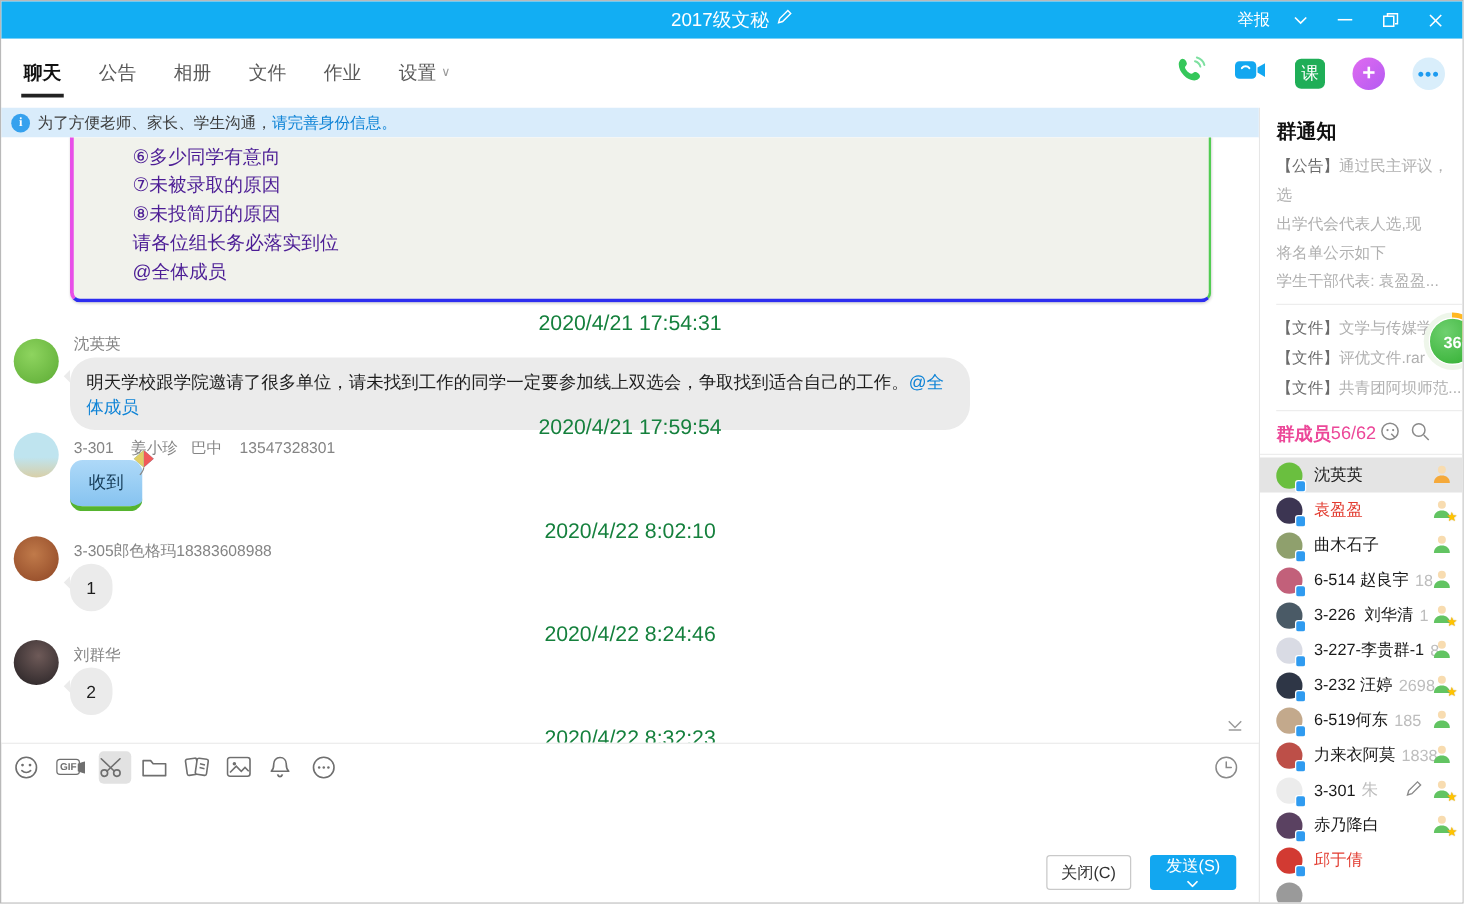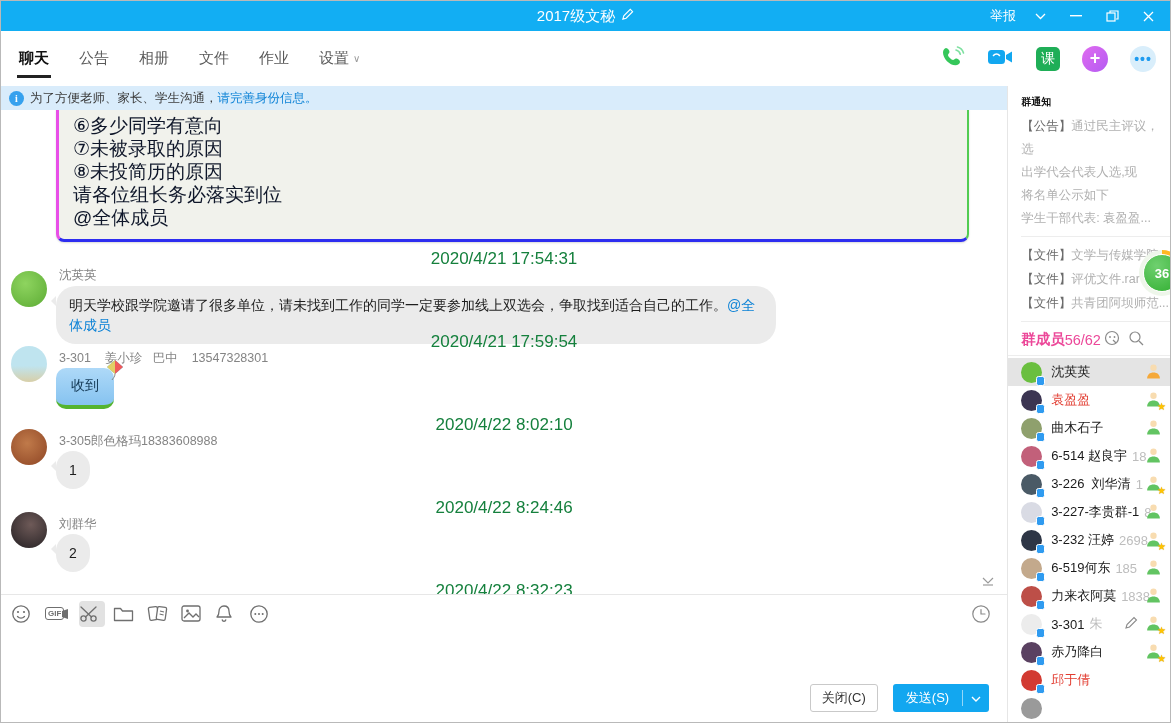--- a/index.html
+++ b/index.html
@@ -36,48 +36,48 @@
   
   .chat { position:relative; height:484px; overflow:hidden; flex:0 0 auto; background:#fff; }
   .ts { position:absolute; left:0; width:100%; text-align:center; color:#15803d; font-size:17px; }
   .avatar { position:absolute; left:10px; width:36px; height:36px; border-radius:50%; }
   .sendername { position:absolute; left:58px; font-size:12.5px; color:#848484; white-space:pre; }
   .bubble { position:absolute; left:55px; background:#ebebeb; border-radius:20px; padding:9px 13px; font-size:14px; color:#1d1d1d; max-width:720px; line-height:20px; }
   .bubble::before { content:""; position:absolute; left:-5px; top:10px; border:5px solid transparent; border-right-color:#ebebeb; border-left:0; }
   .mention { color:#0e83d6; }
 
   .imgmsg { position:absolute; left:55px; top:-8px; width:913px; border:2px solid #52cc52; border-left:3px solid #e84fe8; border-top-color:#e84fe8; border-bottom:3px solid #2d2df0; border-radius:8px; background:#f1f2ec; padding:10px 14px; box-shadow:0 1px 2px rgba(0,0,0,.15); }
-  .imgmsg div { color:#0f172a; font-size:19px; line-height:23px; }
+  .imgmsg div { color:#4c1d95; font-size:15px; line-height:23px;margin-left:33px; }
 
   .bubble-themed { position:absolute; left:55px; background:linear-gradient(180deg,#aed9f8,#86c3f0); border-radius:10px; padding:9px 15px 10px; font-size:14px; color:#143a56; border-bottom:4px solid #55b42f; }
   .kite { position:absolute; top:-9px; right:-11px; }
 
   .scroll-chev { position:absolute; right:12px; bottom:3px; color:#9a9a9a; }
 
   
   .toolbar { height:38px; border-top:1px solid #e7e7e7; display:flex; align-items:center; padding:0 10px; gap:8px; flex:0 0 auto; }
   .tool { width:26px; height:26px; display:flex; align-items:center; justify-content:flex-start; color:#6f6f6f; border-radius:4px; cursor:pointer; }
   .tool.active { background:#e2e2e2; }
   .tool svg { display:block; }
   .gifbox { border:1.5px solid #6f6f6f; border-radius:3px; font-size:8px; font-weight:bold; padding:1px 2px; position:relative; color:#6f6f6f; }
   .tool-right { margin-left:auto; }
 
   
   .inputzone { flex:1; display:flex; flex-direction:column; justify-content:flex-end; align-items:flex-end; padding:0 18px 10px 0; }
   .btnrow { display:flex; gap:15px; }
   .btn-close { width:68px; height:28px; background:#fff; border:1px solid #c9c9c9; border-radius:3px; font-size:13px; color:#333; cursor:pointer; }
-  .btn-send { height:28px; background:#12a7f0; border-radius:3px; color:#fff; display:flex; align-items:center; cursor:pointer; }
+  .btn-send { height:28px; background:#12a7f0; border-radius:3px; color:#fff; display:flex; align-items:center; cursor:pointer;flex-direction:column; }
   .btn-send .lbl { padding:0 13px; font-size:13px; }
   .btn-send .sep { width:1px; height:16px; background:rgba(255,255,255,.55); }
   .btn-send .dd { width:26px; text-align:center; font-size:10px; }
 
   
   .sidebar { width:162px; position:relative; overflow:hidden; background:#fff; }
   .sb-pad { padding-left:13px; }
-  .gn-title { font-size:10px; font-weight:bold; color:#111; margin:9px 0 6px;font-family:Liberation Serif, serif; }
+  .gn-title { font-size:16px; font-weight:bold; color:#111; margin:9px 0 6px;font-family:Liberation Serif, serif; }
   .ann { font-size:12.5px; line-height:23px; color:#b0b0b0; }
   .ann .tag, .file .tag { color:#6b6b6b; }
   .hr { border-top:1px solid #ededed; margin:6px 0; }
   .file { font-size:12.5px; line-height:24px; color:#b0b0b0; white-space:nowrap; overflow:hidden; }
   .members-head { display:flex; align-items:center; font-size:14.5px; color:#ec4899; margin:8px 0 6px; gap:0; }
   .members-head b { font-weight:bold; }
   .mh-icons { margin-left:auto; padding-right:26px; display:flex; gap:8px; color:#8a8a8a; }
   .mlist {}
   .mrow { height:28px; display:flex; align-items:center; padding-left:13px; position:relative; font-size:13px; cursor:pointer; }
   .mrow.sel { background:#e4e4e4; }

